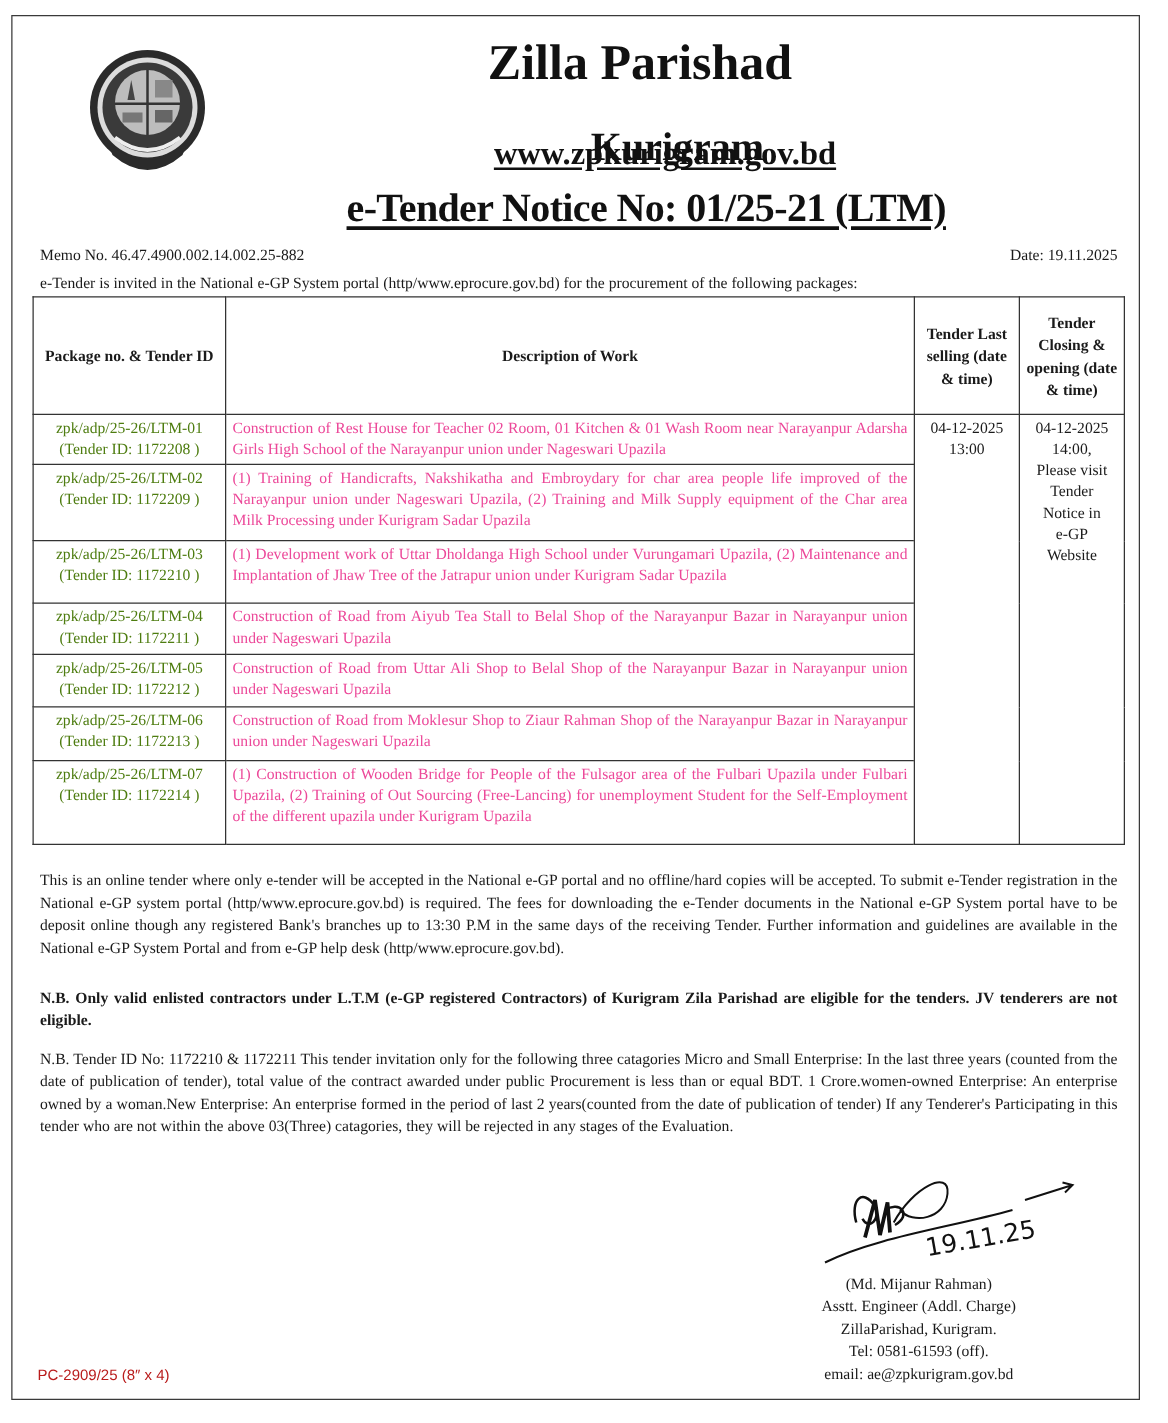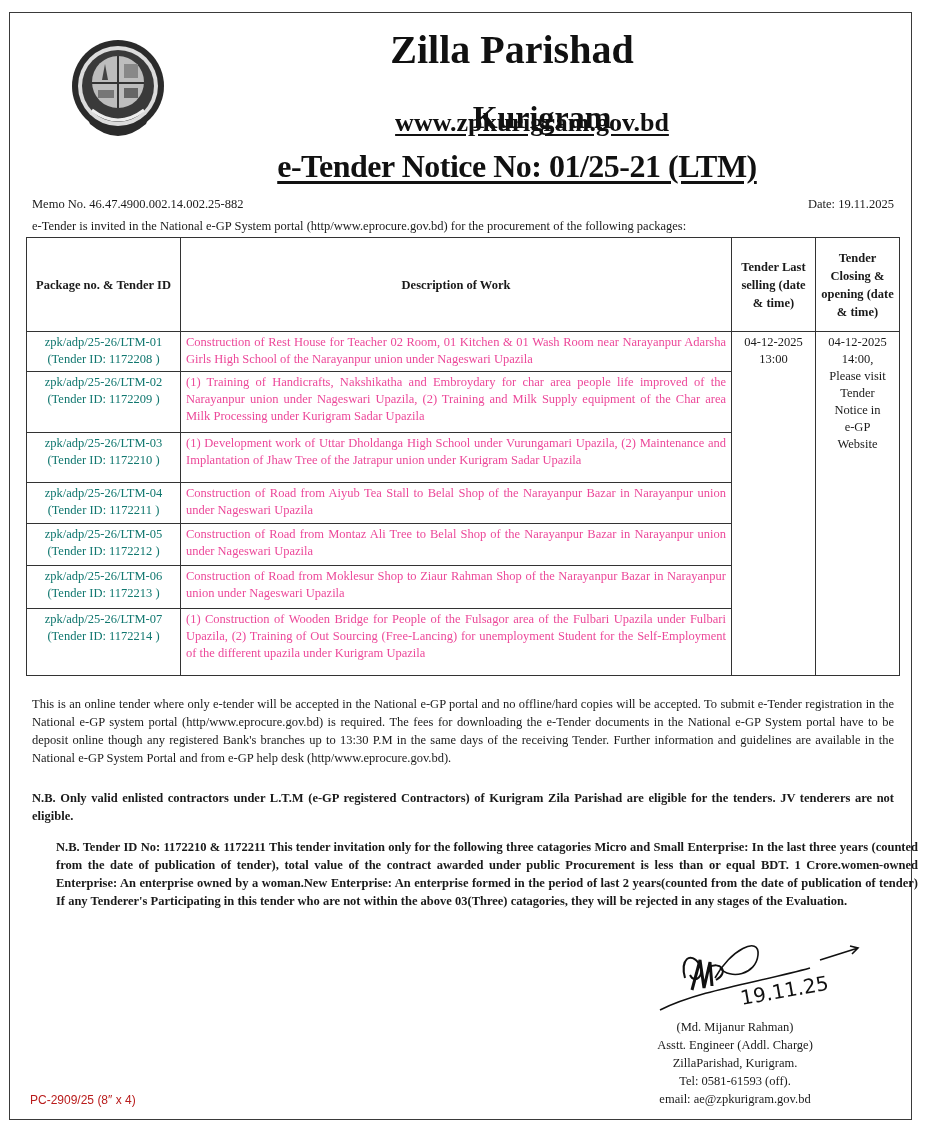--- a/index.html
+++ b/index.html
@@ -14,27 +14,27 @@
     .title2 { top: 66px; font-size: 32px; left: 150px; margin-top: 33px; }
     .site { top: 108px; font-size: 26px; left: 130px; text-decoration: underline; text-underline-offset: 3px; }
     .notice { top: 148px; font-size: 32px; left: 100px; text-decoration: underline; text-underline-offset: 4px; letter-spacing: -0.5px; }
     .memo { position: absolute; left: 32px; top: 197px; font-size: 12.5px; }
     .date { position: absolute; right: 40px; top: 197px; font-size: 12.5px; }
     .invite { position: absolute; left: 32px; top: 219px; font-size: 12.5px; }
     table.tender { position: absolute; left: 26px; top: 237px; width: 873px;
                    border-collapse: collapse; font-size: 12.5px; table-layout: fixed; }
     table.tender td, table.tender th { border: 1.2px solid #333; vertical-align: top; padding: 2px 5px; line-height: 17px; }
     table.tender th { font-weight: bold; text-align: center; vertical-align: middle; font-size: 12.5px; line-height: 18px; }
-    td.pkg { text-align: center; color: #0f766e; }
+    td.pkg { text-align: center; color: #4d7c0f; }
     td.desc { text-align: justify; text-align-last: left; color: #ec4899; }
     td.date-cell { text-align: center; vertical-align: middle; font-weight: normal; line-height: 18px; }
     .para { position: absolute; left: 32px; width: 862px; font-size: 12.5px; line-height: 18px; text-align: justify; }
     .p1 { top: 695px; }
     .p2 { top: 789px; font-weight: bold; }
-    .p3 { top: 838px; font-weight: bold; margin-left: 24px; }
+    .p3 { top: 838px; font-weight: normal; }
     .sig { position: absolute; left: 620px; top: 930px; width: 240px; height: 90px; }
     .sign-block { position: absolute; left: 600px; top: 1018px; width: 270px; text-align: center; font-size: 12.5px; line-height: 18px; }
     .pc { position: absolute; left: 30px; top: 1093px; font-family: "Liberation Sans", sans-serif; font-size: 12px; color: #b91c1c; }
   </style>
 </head>
 <body>
 
 <div class="frame"></div>
 
 <svg class="logo" viewBox="0 0 96 100">
@@ -117,21 +117,21 @@
           <div>zpk/adp/25-26/LTM-04</div>
           <div>(Tender ID: 1172211 )</div>
         </td>
       <td class="desc">Construction of Road from Aiyub Tea Stall to Belal Shop of the Narayanpur Bazar in Narayanpur union under Nageswari Upazila</td>
     </tr>
     <tr style="height:42px">
       <td class="pkg">
           <div>zpk/adp/25-26/LTM-05</div>
           <div>(Tender ID: 1172212 )</div>
         </td>
-      <td class="desc">Construction of Road from Montaz Ali Tree to Belal Shop of the Narayanpur Bazar in Narayanpur union under Nageswari Upazila</td>
+      <td class="desc">Construction of Road from Uttar Ali Shop to Belal Shop of the Narayanpur Bazar in Narayanpur union under Nageswari Upazila</td>
     </tr>
     <tr style="height:43px">
       <td class="pkg">
           <div>zpk/adp/25-26/LTM-06</div>
           <div>(Tender ID: 1172213 )</div>
         </td>
       <td class="desc">Construction of Road from Moklesur Shop to Ziaur Rahman Shop of the Narayanpur Bazar in Narayanpur union under Nageswari Upazila</td>
     </tr>
     <tr style="height:67px">
       <td class="pkg">

